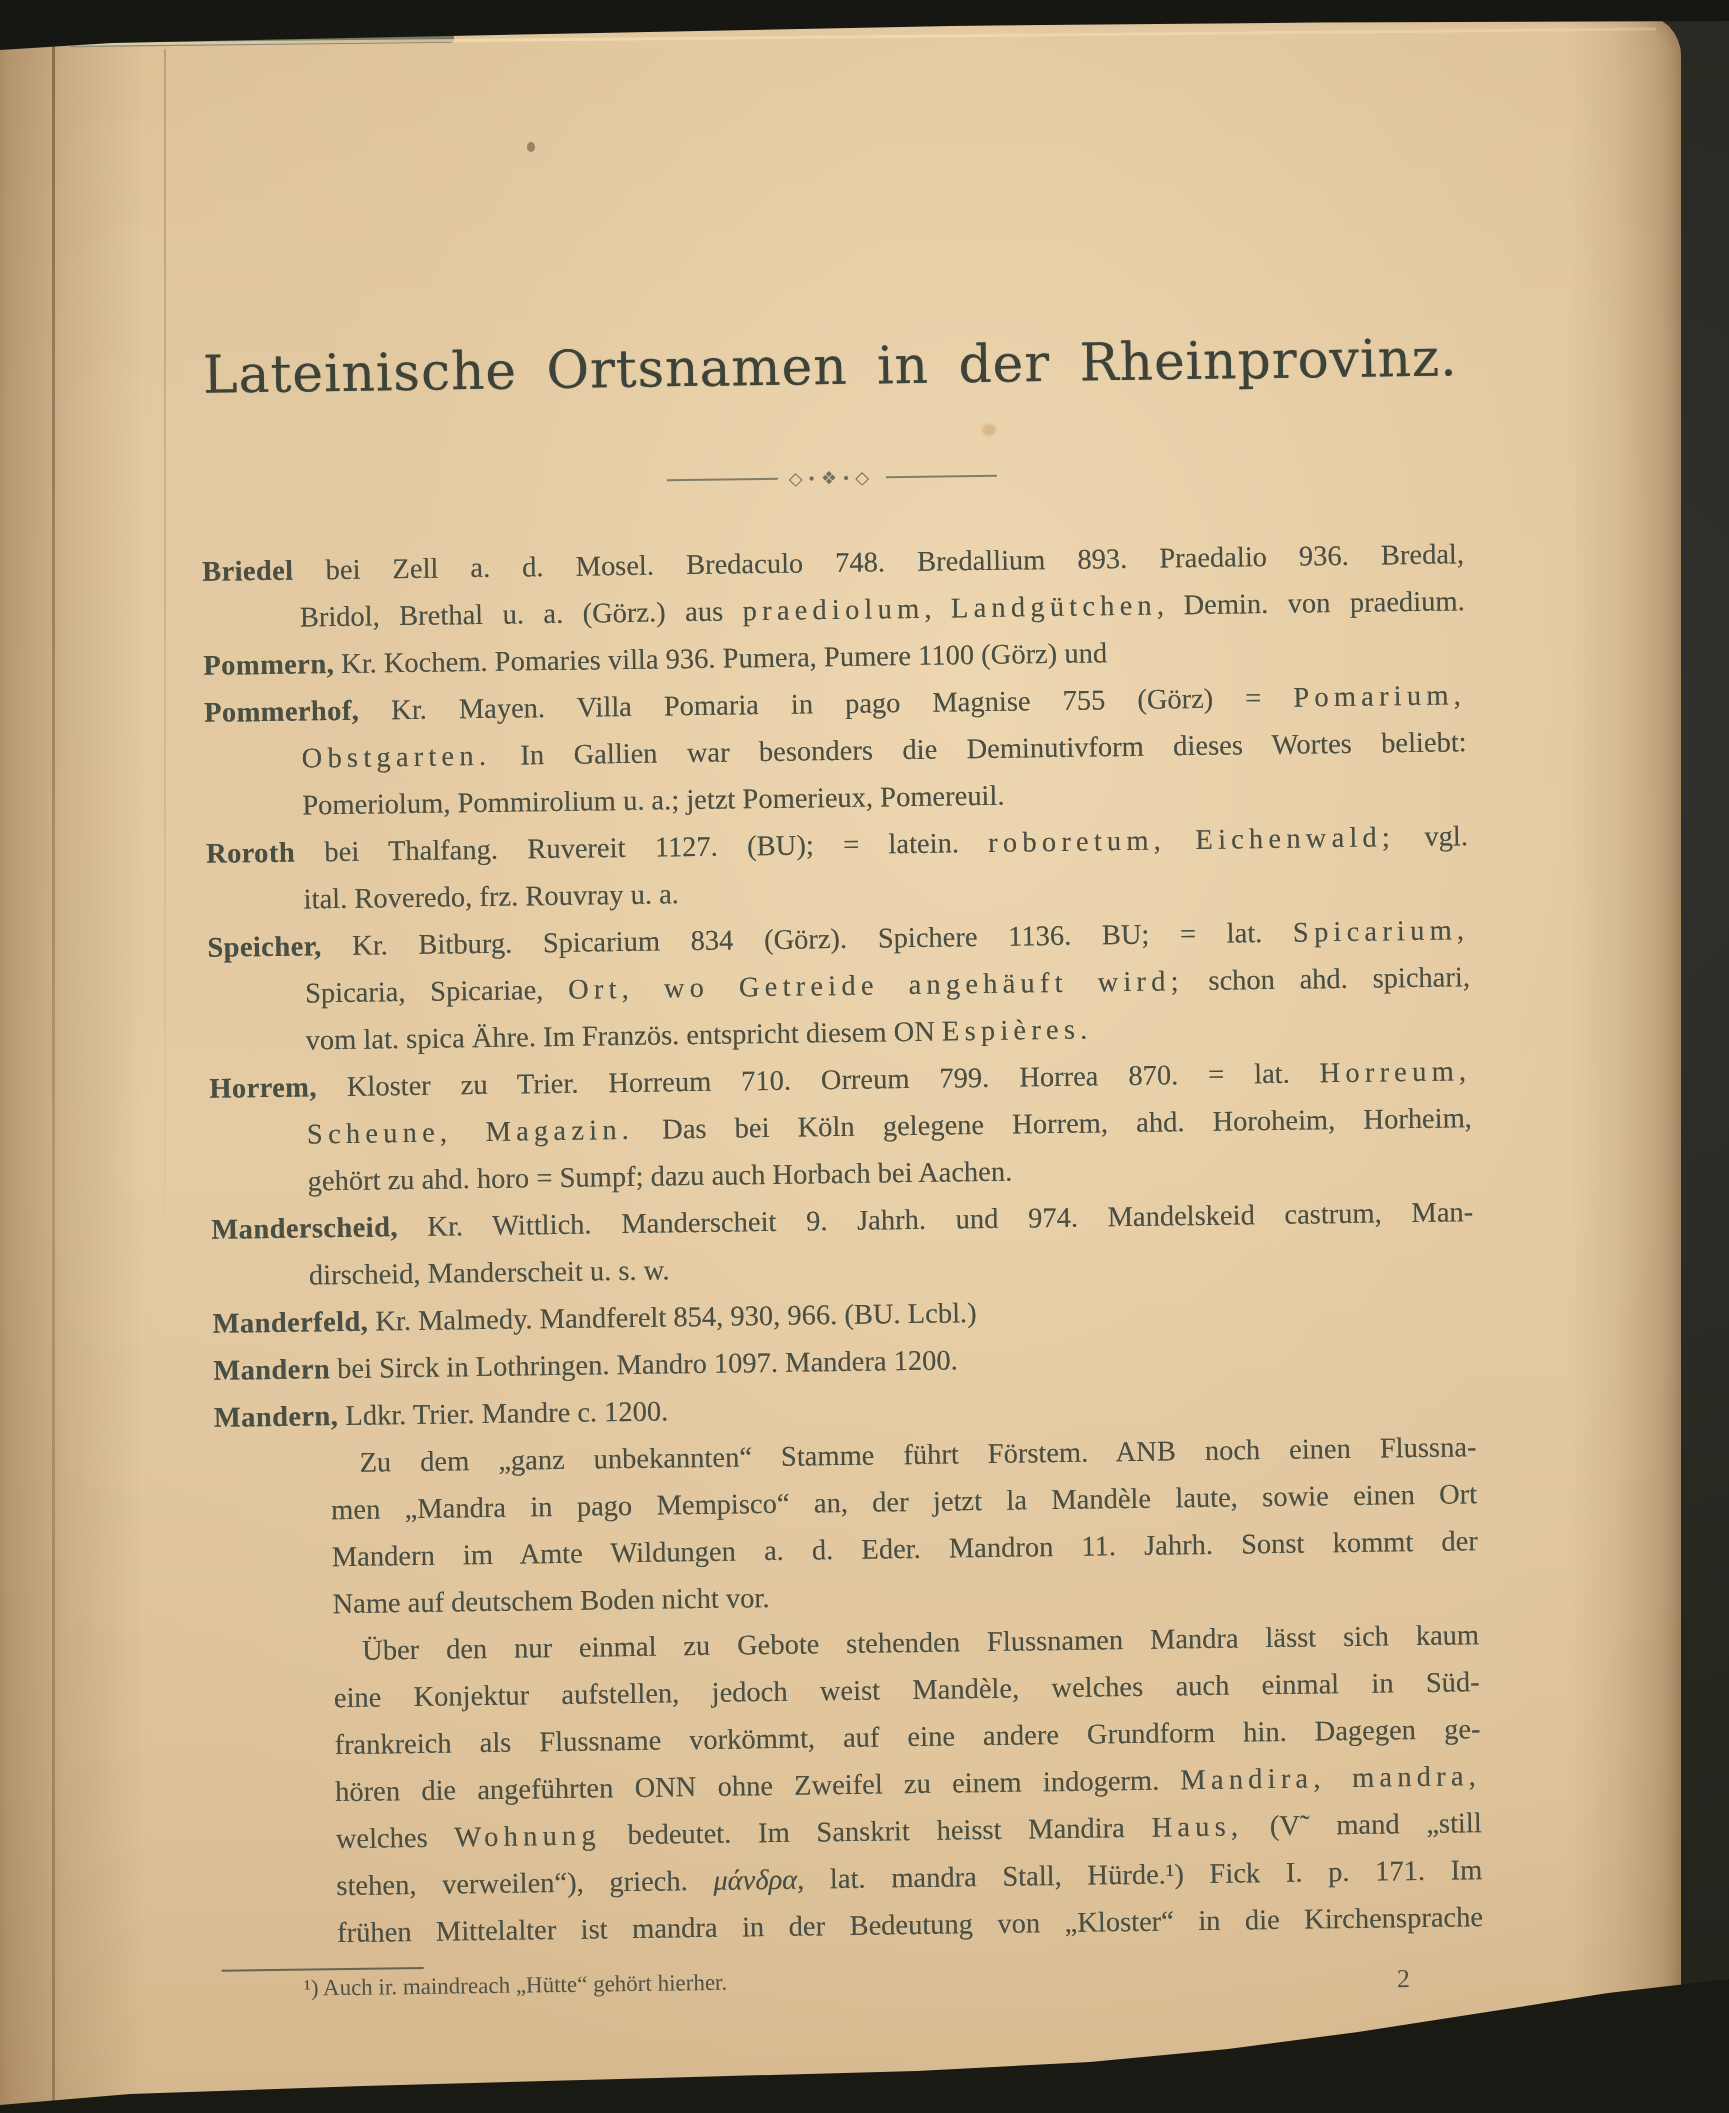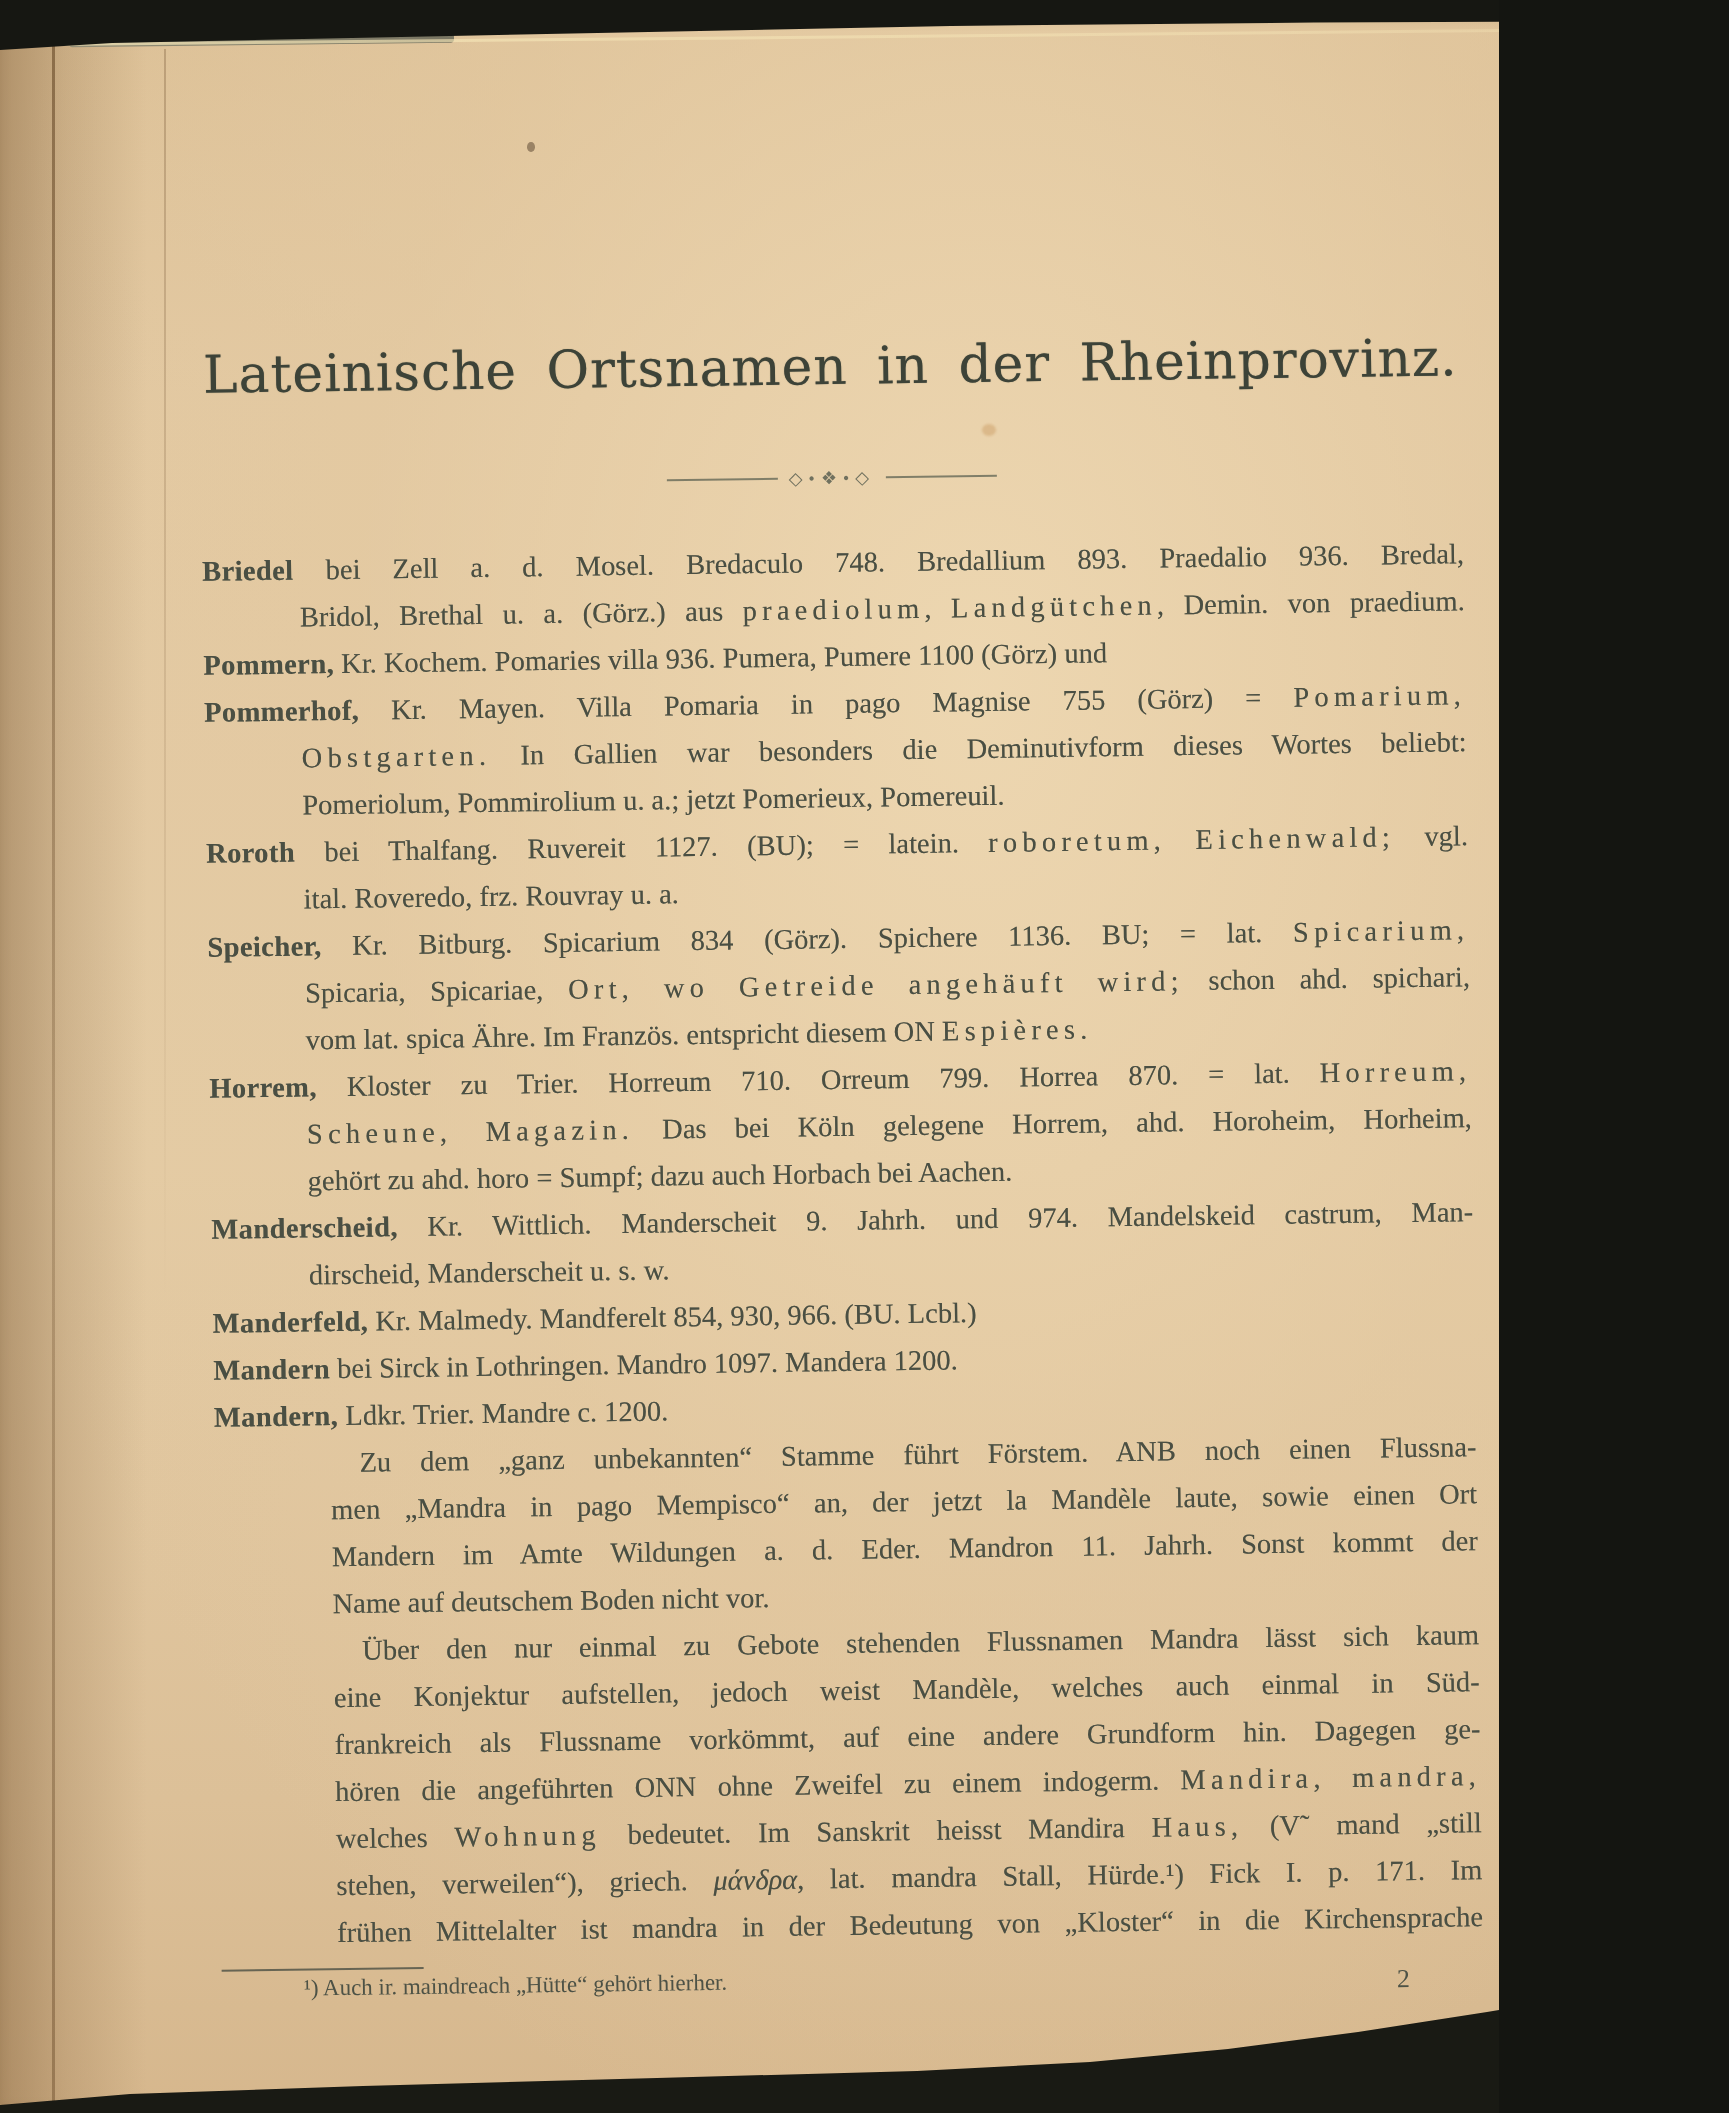--- a/index.html
+++ b/index.html
@@ -1,17 +1,17 @@
 <!DOCTYPE html>
 <html style="font-size:14px"><head>
 <meta charset="utf-8">
 <style>
   html,body { margin:0; padding:0; background:#141511; }
   .scene {
-    position:relative; width:1499px; height:2113px; overflow:hidden;
+    position:relative; width:1729px; height:2113px; overflow:hidden;
     background: radial-gradient(circle at 88% 35%, #32332e 0%, #26271f 45%, #1c1d17 100%);
     font-family:"Liberation Serif","DejaVu Serif",serif;
   }
   
   .page {
     position:absolute; left:0; top:14px; width:1681px; height:2100px;
     border-radius:8.6px 42px 0 0;
     background:
       radial-gradient(ellipse at 58% 32%, rgba(238,216,178,.9) 0%, rgba(228,202,162,.55) 45%, rgba(0,0,0,0) 75%),
       linear-gradient(180deg,#dcc096 0%, #e2c8a1 18%, #e4cba4 55%, #dcc098 85%, #d6b78d 100%);

